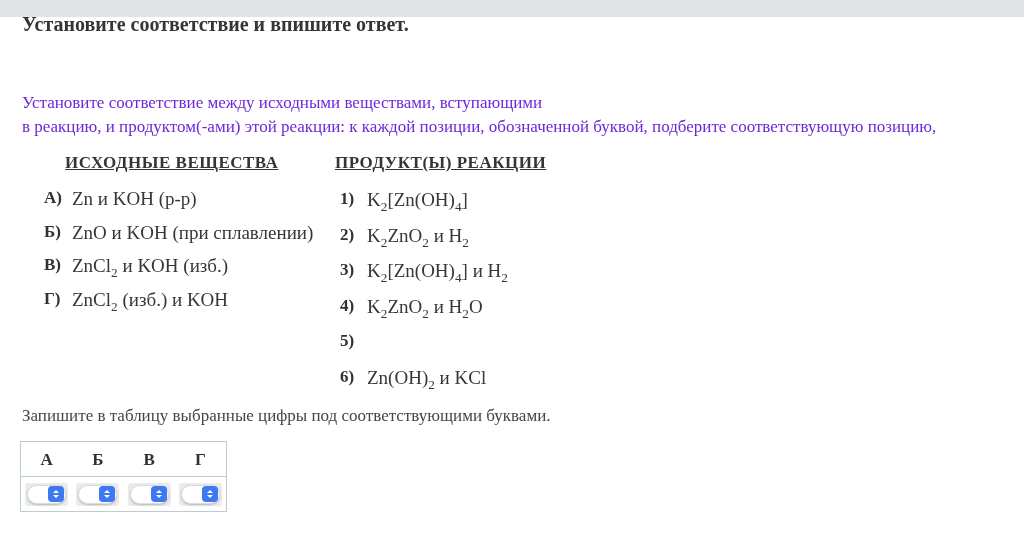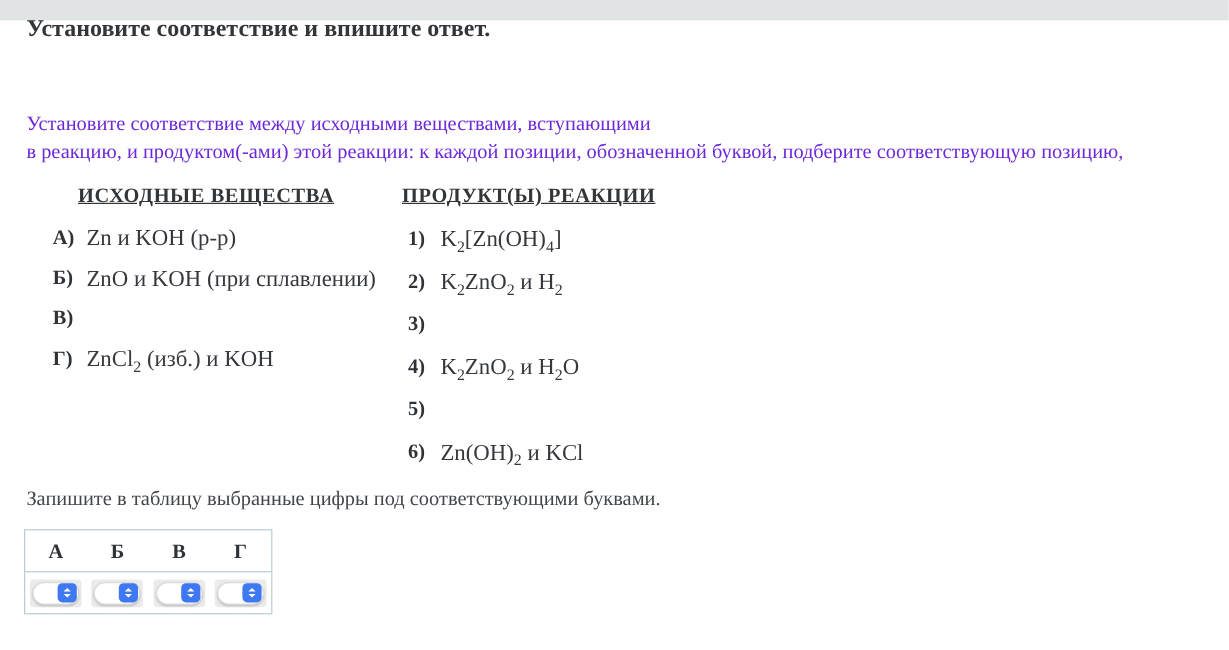--- a/index.html
+++ b/index.html
@@ -107,38 +107,40 @@
   <li>
     <span class="item-label">А)</span>
     <span class="item-formula">Zn и KOH (р-р)</span>
   </li>
   <li>
     <span class="item-label">Б)</span>
     <span class="item-formula">ZnO и KOH (при сплавлении)</span>
   </li>
   <li>
     <span class="item-label">В)</span>
+    <span class="item-formula">ZnCl<sub>2</sub> и KOH (изб.)</span>
   </li>
   <li>
     <span class="item-label">Г)</span>
     <span class="item-formula">ZnCl<sub>2</sub> (изб.) и KOH</span>
   </li>
 </ul>
 
 <ul class="match-list right">
   <li>
     <span class="item-label">1)</span>
     <span class="item-formula">K<sub>2</sub>[Zn(OH)<sub>4</sub>]</span>
   </li>
   <li>
     <span class="item-label">2)</span>
     <span class="item-formula">K<sub>2</sub>ZnO<sub>2</sub> и H<sub>2</sub></span>
   </li>
   <li>
     <span class="item-label">3)</span>
+    <span class="item-formula">K<sub>2</sub>[Zn(OH)<sub>4</sub>] и H<sub>2</sub></span>
   </li>
   <li>
     <span class="item-label">4)</span>
     <span class="item-formula">K<sub>2</sub>ZnO<sub>2</sub> и H<sub>2</sub>O</span>
   </li>
   <li>
     <span class="item-label">5)</span>
   </li>
   <li>
     <span class="item-label">6)</span>

